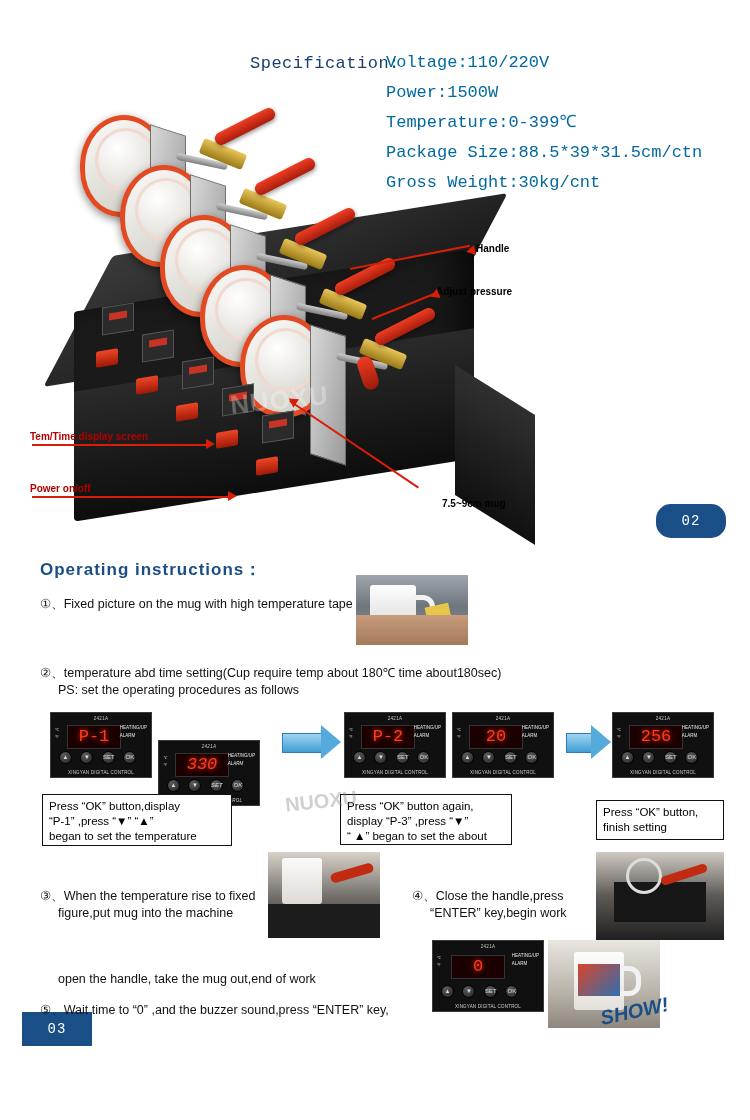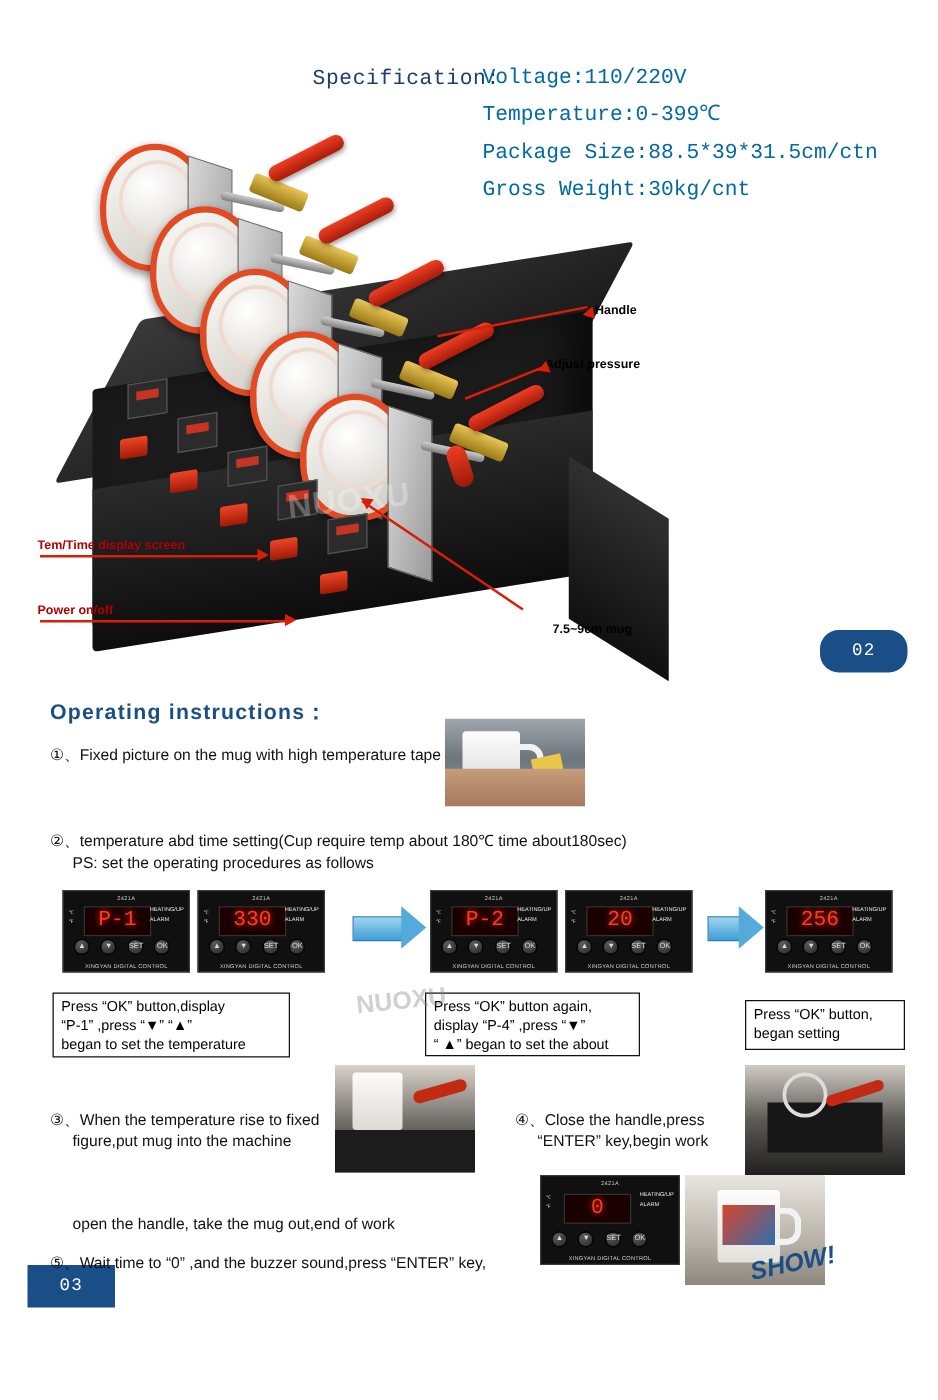--- a/index.html
+++ b/index.html
@@ -359,20 +359,21 @@
     transform: rotate(-12deg);
   }
 </style>
 </head>
 <body>
 
 <div class="spec-wrap">
   <div class="spec-title">Specification:</div>
   <div class="spec-list">
     <div>Voltage:110/220V</div>
+    <div>Power:1500W</div>
     <div>Temperature:0-399℃</div>
     <div>Package Size:88.5*39*31.5cm/ctn</div>
     <div>Gross Weight:30kg/cnt</div>
   </div>
 </div>
 
 <div class="photo">
   <div class="machine-top"></div>
   <div class="machine-body"></div>
   <div class="machine-front"></div>
@@ -495,21 +496,21 @@
   </div>
   <div class="pbtns">
     <span class="pbtn">▲</span>
     <span class="pbtn">▼</span>
     <span class="pbtn">SET</span>
     <span class="pbtn">OK</span>
   </div>
   <div class="pfoot">XINGYAN  DIGITAL CONTROL</div>
 </div>
 
-<div class="panel" style="left:158px; top:712px; width:100px; height:64px;">
+<div class="panel" style="left:158px; top:740px; width:100px; height:64px;font-style:italic;">
   <div class="pmodel">2421A</div>
   <div class="pleds">
     <div>℃</div>
     <div>℉</div>
   </div>
   <div class="pdisp">330</div>
   <div class="plabels">
     <div>HEATING/UP</div>
     <div>ALARM</div>
   </div>
@@ -592,26 +593,26 @@
   <div class="pfoot">XINGYAN  DIGITAL CONTROL</div>
 </div>
 
 <div class="caption-box" style="left:42px; top:794px; width:190px; height:52px;">
   <div>Press “OK” button,display</div>
   <div>“P-1” ,press “▼” “▲”</div>
   <div>began to set the temperature</div>
 </div>
 <div class="caption-box" style="left:340px; top:794px; width:172px; height:51px;">
   <div>Press “OK” button again,</div>
-  <div>display “P-4” ,press “▼”</div>
+  <div>display “P-3” ,press “▼”</div>
   <div>“ ▲” began to set the about</div>
 </div>
 <div class="caption-box" style="left:596px; top:800px; width:128px; height:40px;">
   <div>Press “OK” button,</div>
-  <div>began setting</div>
+  <div>finish setting</div>
 </div>
 
 <div class="wm-center">NUOXU</div>
 
 <div class="step" style="left:40px; top:888px;">③、When the temperature rise to fixed</div>
 <div class="step" style="left:58px; top:905px;">figure,put mug into the machine</div>
 <div class="ph-gen" style="left:268px; top:852px; width:112px; height:86px; background:linear-gradient(180deg,#d8d2c8 0%,#6d6a66 55%,#2a2a2a 100%);">
   <div style="position:absolute;left:14px;top:6px;width:40px;height:46px;background:linear-gradient(180deg,#fbfbfb,#dddad4);border-radius:3px;"></div>
   <div style="position:absolute;left:0;top:52px;width:112px;height:34px;background:#1c1c1c;"></div>
   <div style="position:absolute;left:62px;top:16px;width:44px;height:10px;background:#c22a12;border-radius:5px;transform:rotate(-16deg);"></div>

